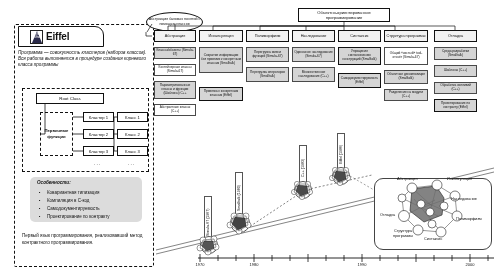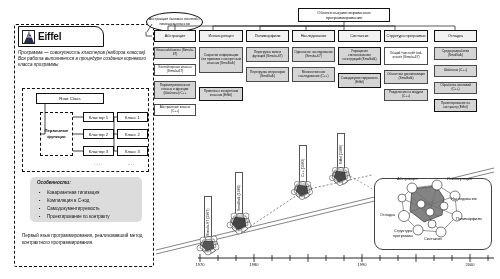--- a/index.html
+++ b/index.html
@@ -13,21 +13,21 @@
 
   
   .left-panel {
     position: absolute; left: 14px; top: 24px; width: 140px; height: 243px;
     border: 1.4px dashed #111; border-radius: 2px; background: #fff;
   }
   .eiffel-logo-box {
     position: absolute; left: 18px; top: 26px; width: 86px; height: 21px;
     background: #fff; border: 1px solid #111;
     border-radius: 0 9px 0 0;
-    display: flex; align-items: center; gap: 3px; padding-left: 3px;
+    display: flex; align-items: center; gap: 3px; padding-left: 11px;
   }
   .eiffel-mark {
     width: 13px; height: 14px; background: #fff; border: 1px solid #222;
     position: relative; overflow: hidden; flex: none;
   }
   .eiffel-mark::before {
     content: ""; position: absolute; left: 1px; top: 0px;
     width: 0; height: 0; border-left: 5px solid transparent;
     border-right: 5px solid transparent; border-bottom: 12px solid #2a2a4a;
   }

